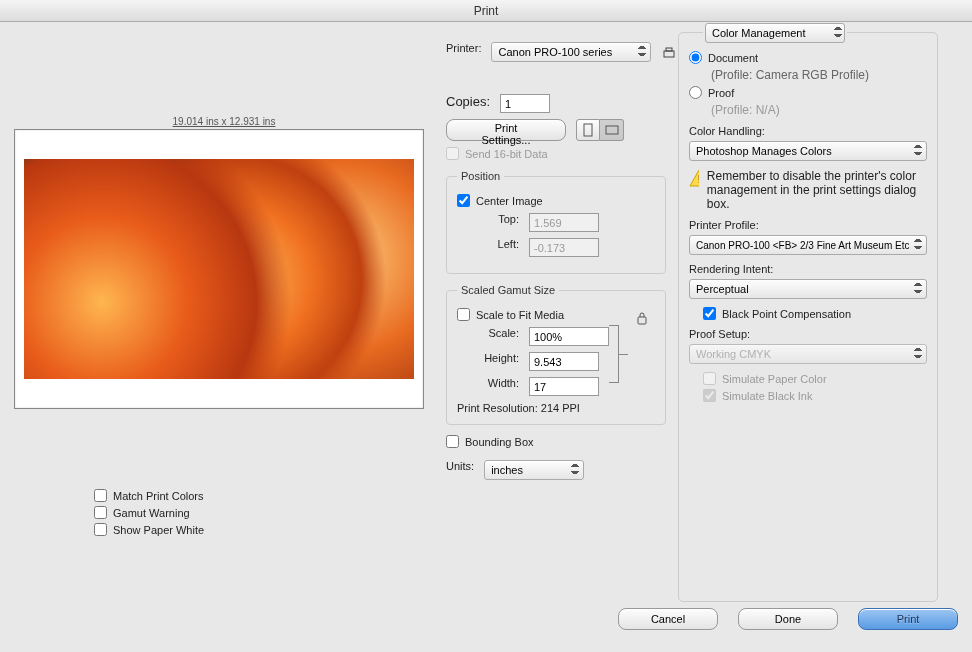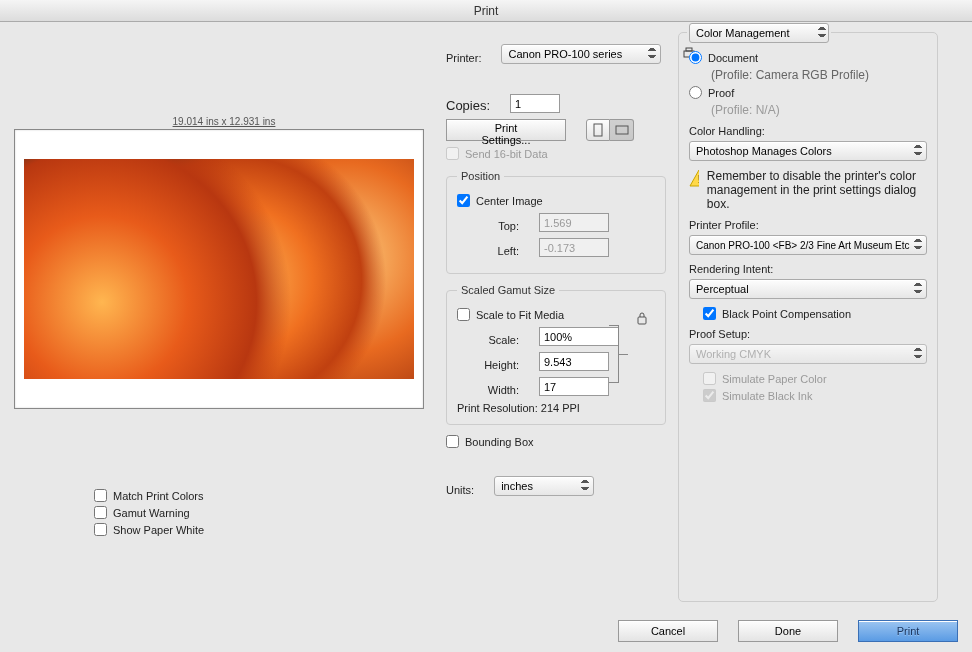--- a/index.html
+++ b/index.html
@@ -12,48 +12,48 @@
   .preview-dims { text-align: center; font-size: 10px; color: #555; text-decoration: underline; }
   .preview-box { width: 410px; height: 280px; border: 1px solid #888; background: #fff; margin-top: 2px; box-shadow: inset 0 0 2px rgba(0,0,0,.2); display: flex; align-items: center; justify-content: center; }
   .preview-img { width: 390px; height: 220px; background:
     radial-gradient(circle at 20% 65%, #ffb650, #e85b1a 25%, #b83710 45%, transparent 55%),
     radial-gradient(circle at 55% 55%, #ffc060, #f07020 30%, #c04010 50%, transparent 60%),
     radial-gradient(circle at 82% 45%, #ffd080, #e86a20 28%, #a83810 48%, transparent 58%),
     linear-gradient(#1a3028,#0d2018);
   }
   .left-checks { margin: 80px 0 0 80px; }
   .check-row { display: flex; align-items: center; gap: 6px; margin: 4px 0; }
-  .label-row { display: flex; align-items: flex-end; gap: 20px; margin: 6px 0; }
+  .label-row { display: flex; align-items: flex-start; gap: 10px; margin: 6px 0; }
   .label-row > label:first-child, .rlabel { width: 62px; text-align: right; display: inline-block; }
   select.mac-select { appearance: none; background: linear-gradient(#fdfdfd,#e6e6e6); border: 1px solid #aaa; border-radius: 3px; padding: 2px 16px 2px 6px; position: relative; box-shadow: inset 0 1px 0 #fff; height: 20px; }
   .sel-wrap { position: relative; display: inline-block; }
   .sel-wrap::after { content: ""; position: absolute; right: 5px; top: 4px; width: 8px; height: 10px; background:
     linear-gradient(#555,#555) no-repeat 2px 0/4px 1px,
     linear-gradient(#555,#555) no-repeat 1px 1px/6px 1px,
     linear-gradient(#555,#555) no-repeat 0 2px/8px 1px,
     linear-gradient(#555,#555) no-repeat 0 7px/8px 1px,
     linear-gradient(#555,#555) no-repeat 1px 8px/6px 1px,
     linear-gradient(#555,#555) no-repeat 2px 9px/4px 1px;
     pointer-events: none; }
   input[type=text] { background: #fff; border: 1px solid #999; padding: 2px 4px; height: 19px; }
   input[type=checkbox], input[type=radio] { width: 13px; height: 13px; }
-  button.mac-btn { background: linear-gradient(#fdfdfd,#e4e4e4); border: 1px solid #999; border-radius: 0; padding: 2px 28px; height: 22px; box-shadow: inset 0 1px 0 #fff; cursor: pointer; }
+  button.mac-btn { background: linear-gradient(#fdfdfd,#e4e4e4); border: 1px solid #999; border-radius: 8px; padding: 2px 28px; height: 22px; box-shadow: inset 0 1px 0 #fff; cursor: pointer; }
   button.mac-btn.default { background: linear-gradient(#9cc5f1,#5a9be4); border-color: #3a6fb5; color: #1a3660; text-shadow: 0 1px 0 rgba(255,255,255,.3); }
   fieldset { border: 1px solid #ccc; border-radius: 4px; padding: 8px 10px 10px; margin: 10px 0; }
   legend { padding: 0 4px; color: #333; }
   .icon-btn { width: 24px; height: 22px; display: inline-flex; align-items: center; justify-content: center; border: 1px solid #999; border-radius: 3px; background: linear-gradient(#fdfdfd,#e4e4e4); }
   .icon-btn svg { display: block; }
   .right-fieldset { border: 1px solid #ccc; border-radius: 5px; padding: 10px 10px 190px; margin-top: 0px; position: relative; min-height: 570px; }
-  .right-head-sel { position: absolute; top: -10px; left: 8px; background: #e8e8e8; padding: 0 2px; }
+  .right-head-sel { position: absolute; top: -10px; left: 24px; background: #e8e8e8; padding: 0 2px; }
   .subnote { color: #666; font-size: 12px; margin-left: 22px; }
   .warn-row { display: flex; gap: 8px; align-items: flex-start; margin: 8px 0; }
   .warn-icon { width: 20px; height: 18px; }
   .section-label { margin: 8px 0 4px; }
   .full-sel { width: 100%; }
-  .bottom-bar { position: absolute; bottom: 10px; right: 14px; display: flex; gap: 20px; }
+  .bottom-bar { position: absolute; bottom: 22px; right: 14px; display: flex; gap: 20px; }
   .bottom-bar button { width: 100px; }
   .disabled { color: #9a9a9a; }
   .link-bracket { display:inline-block; border:1px solid #888; border-left:none; width:10px; height:58px; vertical-align:middle; margin-left:4px; position:relative; top:-6px; }
   .link-bracket::after { content:""; width:10px; height:1px; background:#888; position:absolute; right:-10px; top:50%; }
   .lock-ic { position:relative; left:14px; top:-38px; }
   .seg { display:inline-flex; }
   .seg .icon-btn { border-radius:0; }
   .seg .icon-btn:first-child { border-radius:3px 0 0 3px; }
   .seg .icon-btn:last-child { border-radius:0 3px 3px 0; border-left:0; background:linear-gradient(#d0d0d0,#c8c8c8); }
 </style>
@@ -171,21 +171,21 @@
         </div>
       </div>
       <div style="margin-top:6px">Print Resolution: 214 PPI</div>
     </fieldset>
 
     <div class="check-row" style="margin-top:8px">
       <input type="checkbox" style="">
       <label>Bounding Box</label>
     </div>
 
-    <div class="label-row" style="margin-top:28px">
+    <div class="label-row" style="margin-top:12px">
       <label style="width:auto">Units:</label>
       <span class="sel-wrap"><select class="mac-select" style="width:100px">
         <option>inches</option>
       </select></span>
     </div>
   </div>
 
   <div class="col-right">
     <div class="right-fieldset">
       <span class="right-head-sel sel-wrap">

